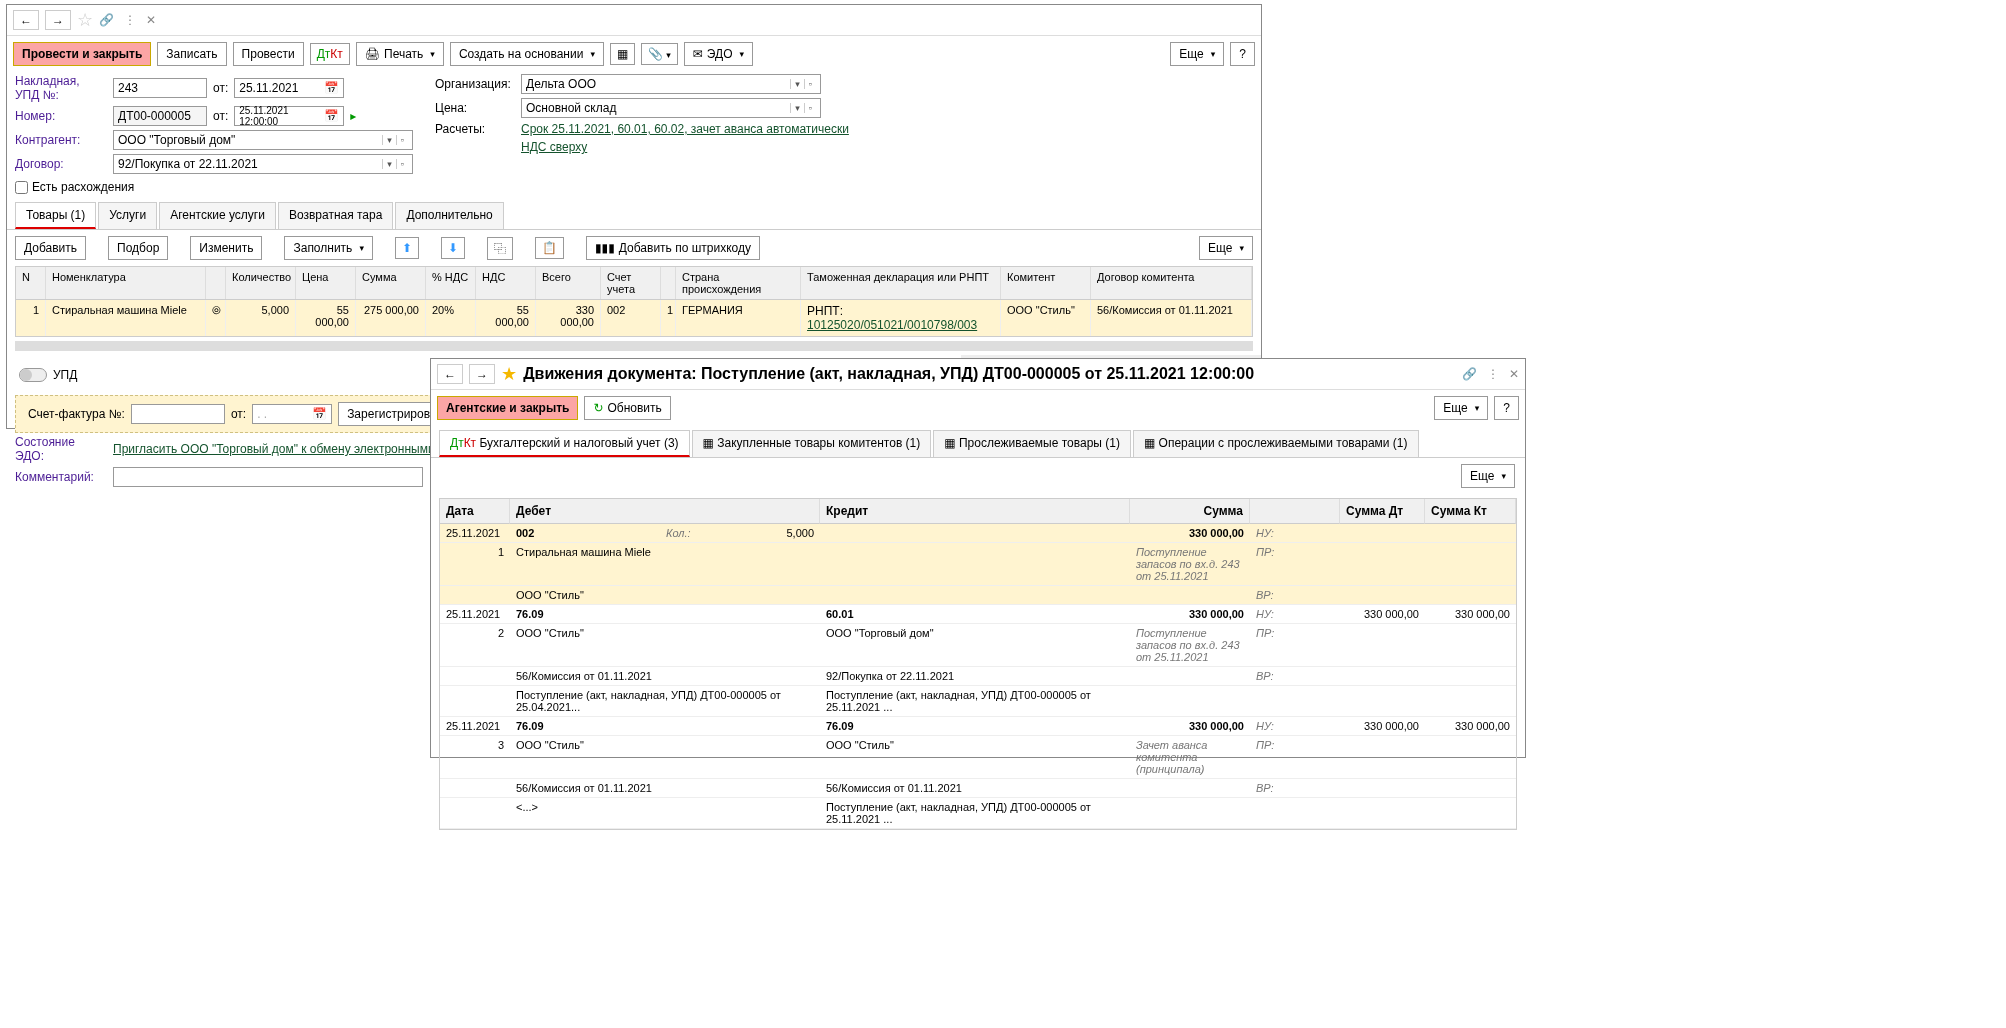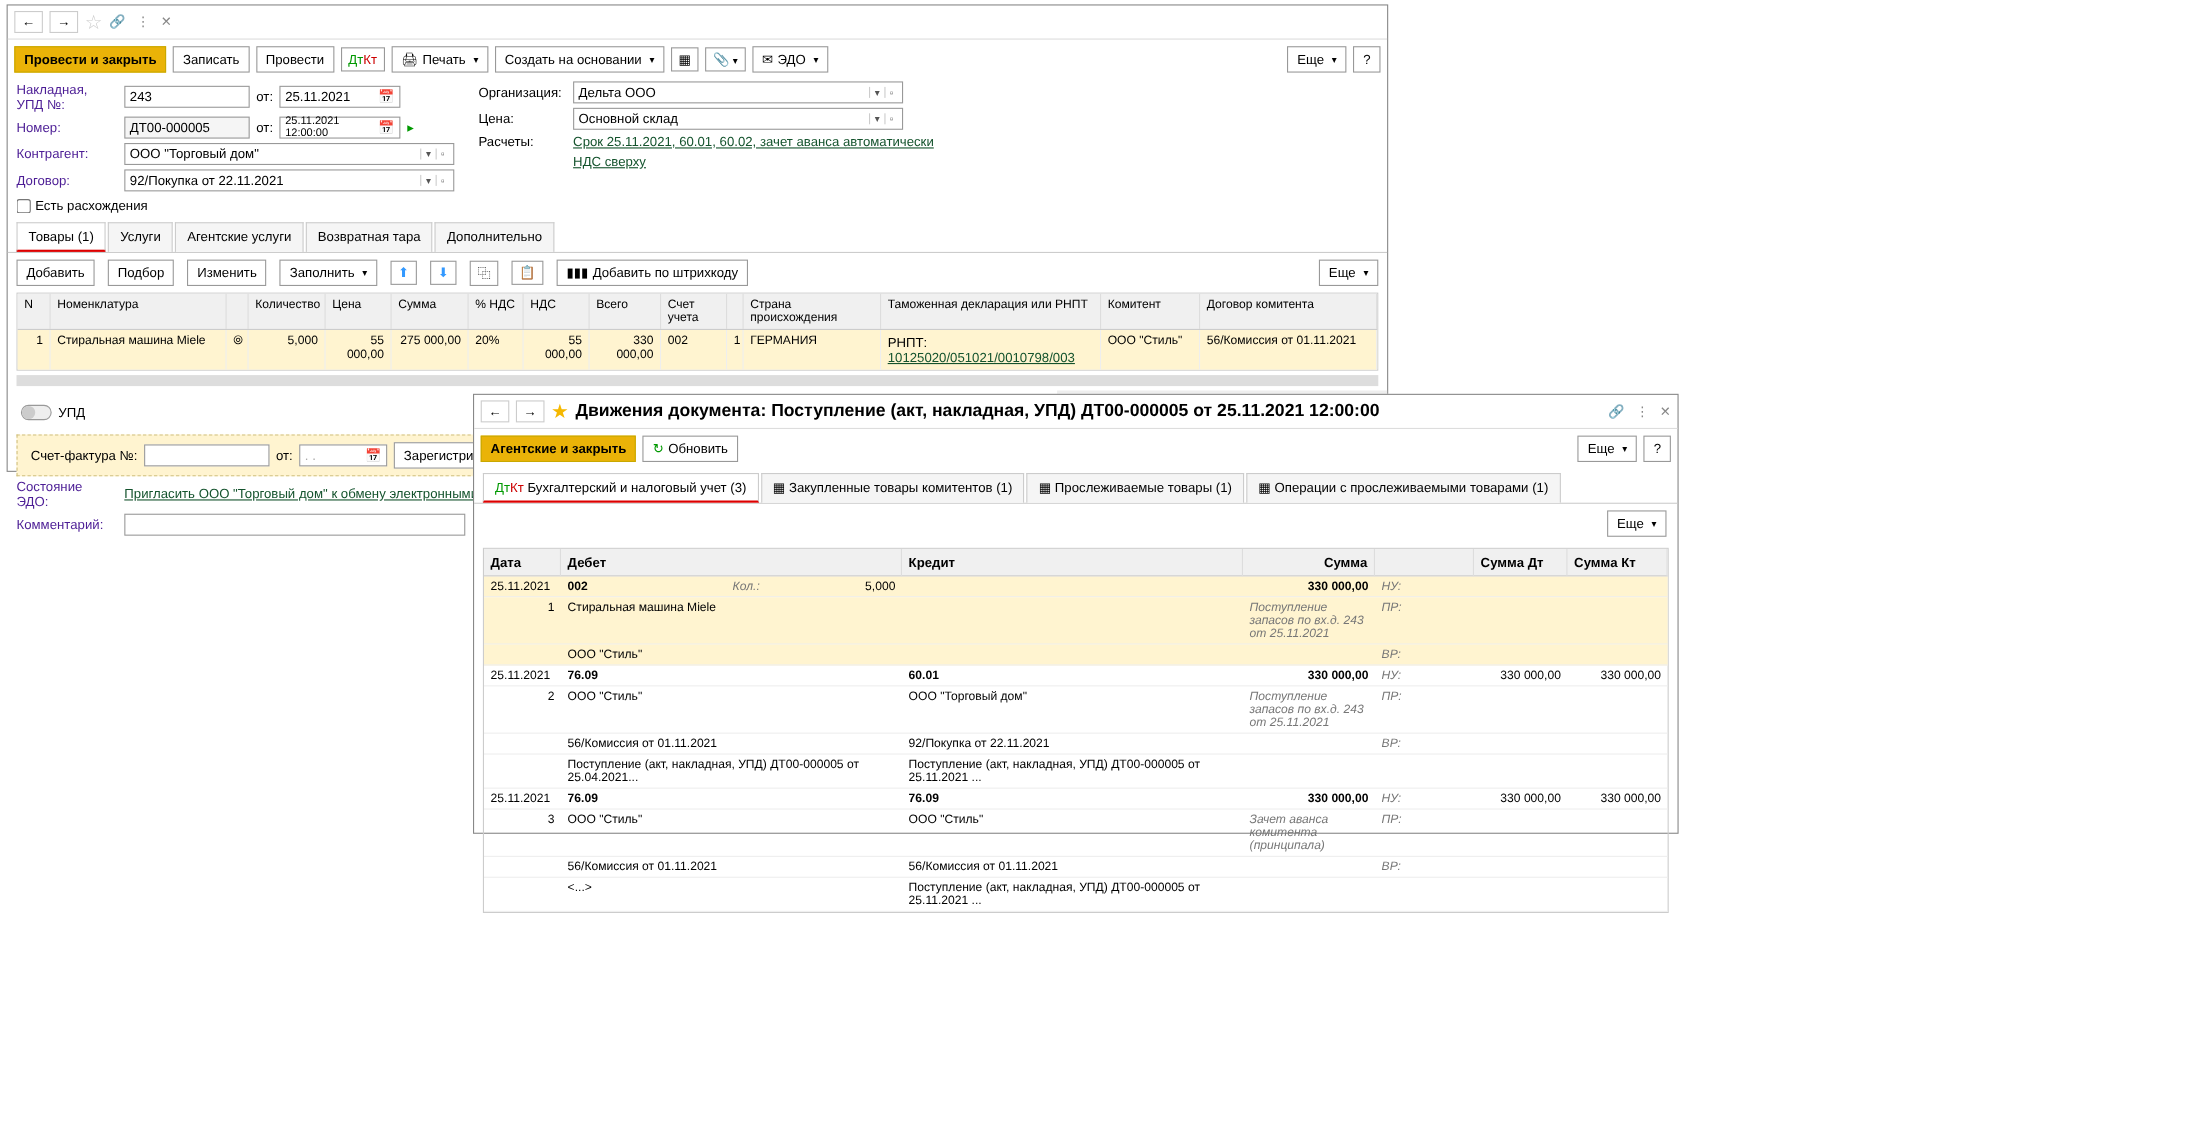--- a/index.html
+++ b/index.html
@@ -6,37 +6,37 @@
 body{background:#fff;position:relative;width:2006px;height:1028px}
 .window{position:absolute;border:1px solid #888;background:#fff}
 .w1{left:6px;top:4px;width:1256px;height:425px}
 .w2{left:430px;top:358px;width:1096px;height:400px}
 .titlebar{display:flex;align-items:center;padding:4px 6px;border-bottom:1px solid #ddd;gap:6px}
 .nav-btn{border:1px solid #ccc;background:#fff;padding:2px 6px;cursor:pointer}
 .title{font-size:16px;font-weight:bold;flex:1}
 .title-icons{display:flex;gap:10px;color:#888}
 .toolbar{display:flex;align-items:center;padding:6px;gap:6px;flex-wrap:wrap}
 .btn{border:1px solid #999;background:#fff;padding:4px 8px;cursor:pointer;display:inline-flex;align-items:center;gap:4px}
-.btn-yellow{background:#eab308;border-color:#c9a800;font-weight:bold}
+.btn-yellow{background:#fca5a5;border-color:#c9a800;font-weight:bold}
 .btn-drop::after{content:"▾";margin-left:3px;font-size:9px}
 .icon-btn{border:1px solid #999;background:#fff;padding:3px 6px;cursor:pointer}
 .form-row{display:flex;align-items:center;padding:2px 8px;gap:6px}
 .lbl{width:92px;color:#4c1d95}
 .lbl2{width:80px}
 .input{border:1px solid #999;padding:2px 4px;height:20px;background:#fff}
-.input-sm{width:114px}
+.input-sm{width:94px}
 .input-lg{width:300px}
 .input-dd{border:1px solid #999;padding:2px 4px;height:20px;background:#fff;display:flex;align-items:center}
 .dd-arrow{border-left:1px solid #ccc;padding:0 4px;color:#555;font-size:9px}
 .link{color:#14532d;text-decoration:underline;cursor:pointer}
 .checkbox{display:flex;align-items:center;gap:4px;padding:4px 8px}
 .tabs{display:flex;border-bottom:1px solid #ccc;padding:0 8px;margin-top:4px}
 .tab{padding:5px 10px;border:1px solid #ccc;border-bottom:none;background:#f5f5f5;cursor:pointer;margin-right:2px}
 .tab.active{background:#fff;border-bottom:2px solid #d00}
-.sub-toolbar{display:flex;padding:6px 8px;gap:12px;align-items:center}
+.sub-toolbar{display:flex;padding:6px 8px;gap:22px;align-items:center}
 .table{border:1px solid #ccc;margin:0 8px}
 .thead{display:flex;background:#f0f0f0;border-bottom:1px solid #ccc}
 .th{padding:4px 6px;border-right:1px solid #ddd;font-size:11px}
 .trow{display:flex;background:#fff4d0}
 .td{padding:4px 6px;border-right:1px solid #eee;font-size:11px}
 .scroll{height:10px;background:#ddd;margin:4px 8px}
 .totals{display:flex;justify-content:flex-end;padding:6px 12px;gap:20px;background:#eee}
 .toggle{display:inline-flex;align-items:center;gap:6px;padding:6px 12px}
 .toggle-sw{width:28px;height:14px;border:1px solid #999;border-radius:8px;background:#eee;position:relative}
 .toggle-sw::after{content:"";width:12px;height:12px;background:#ccc;border-radius:50%;position:absolute;left:0;top:0}

